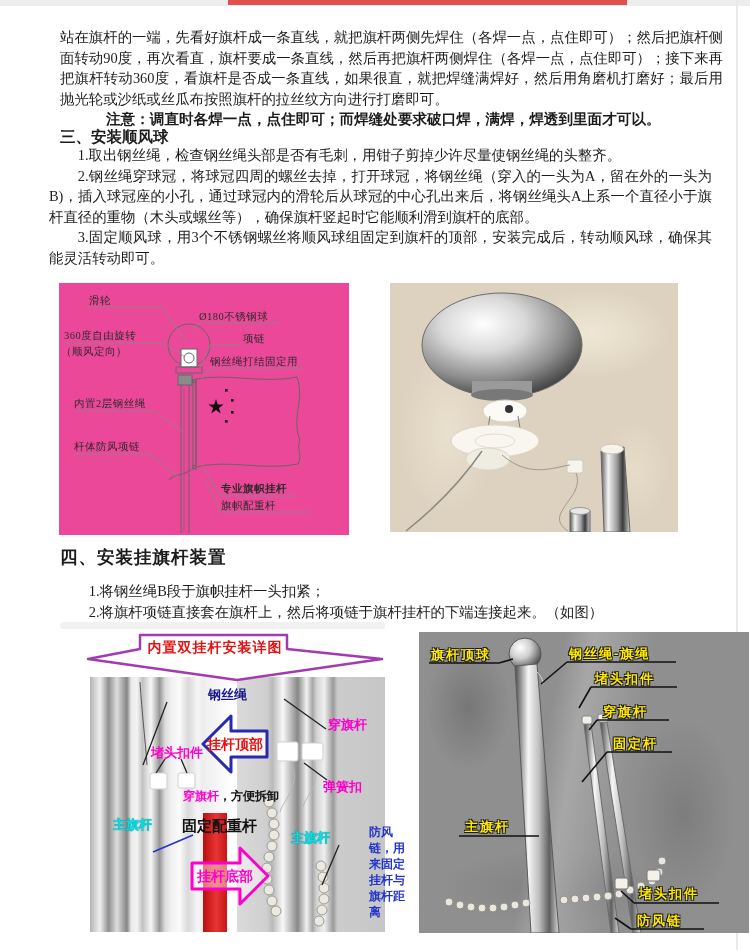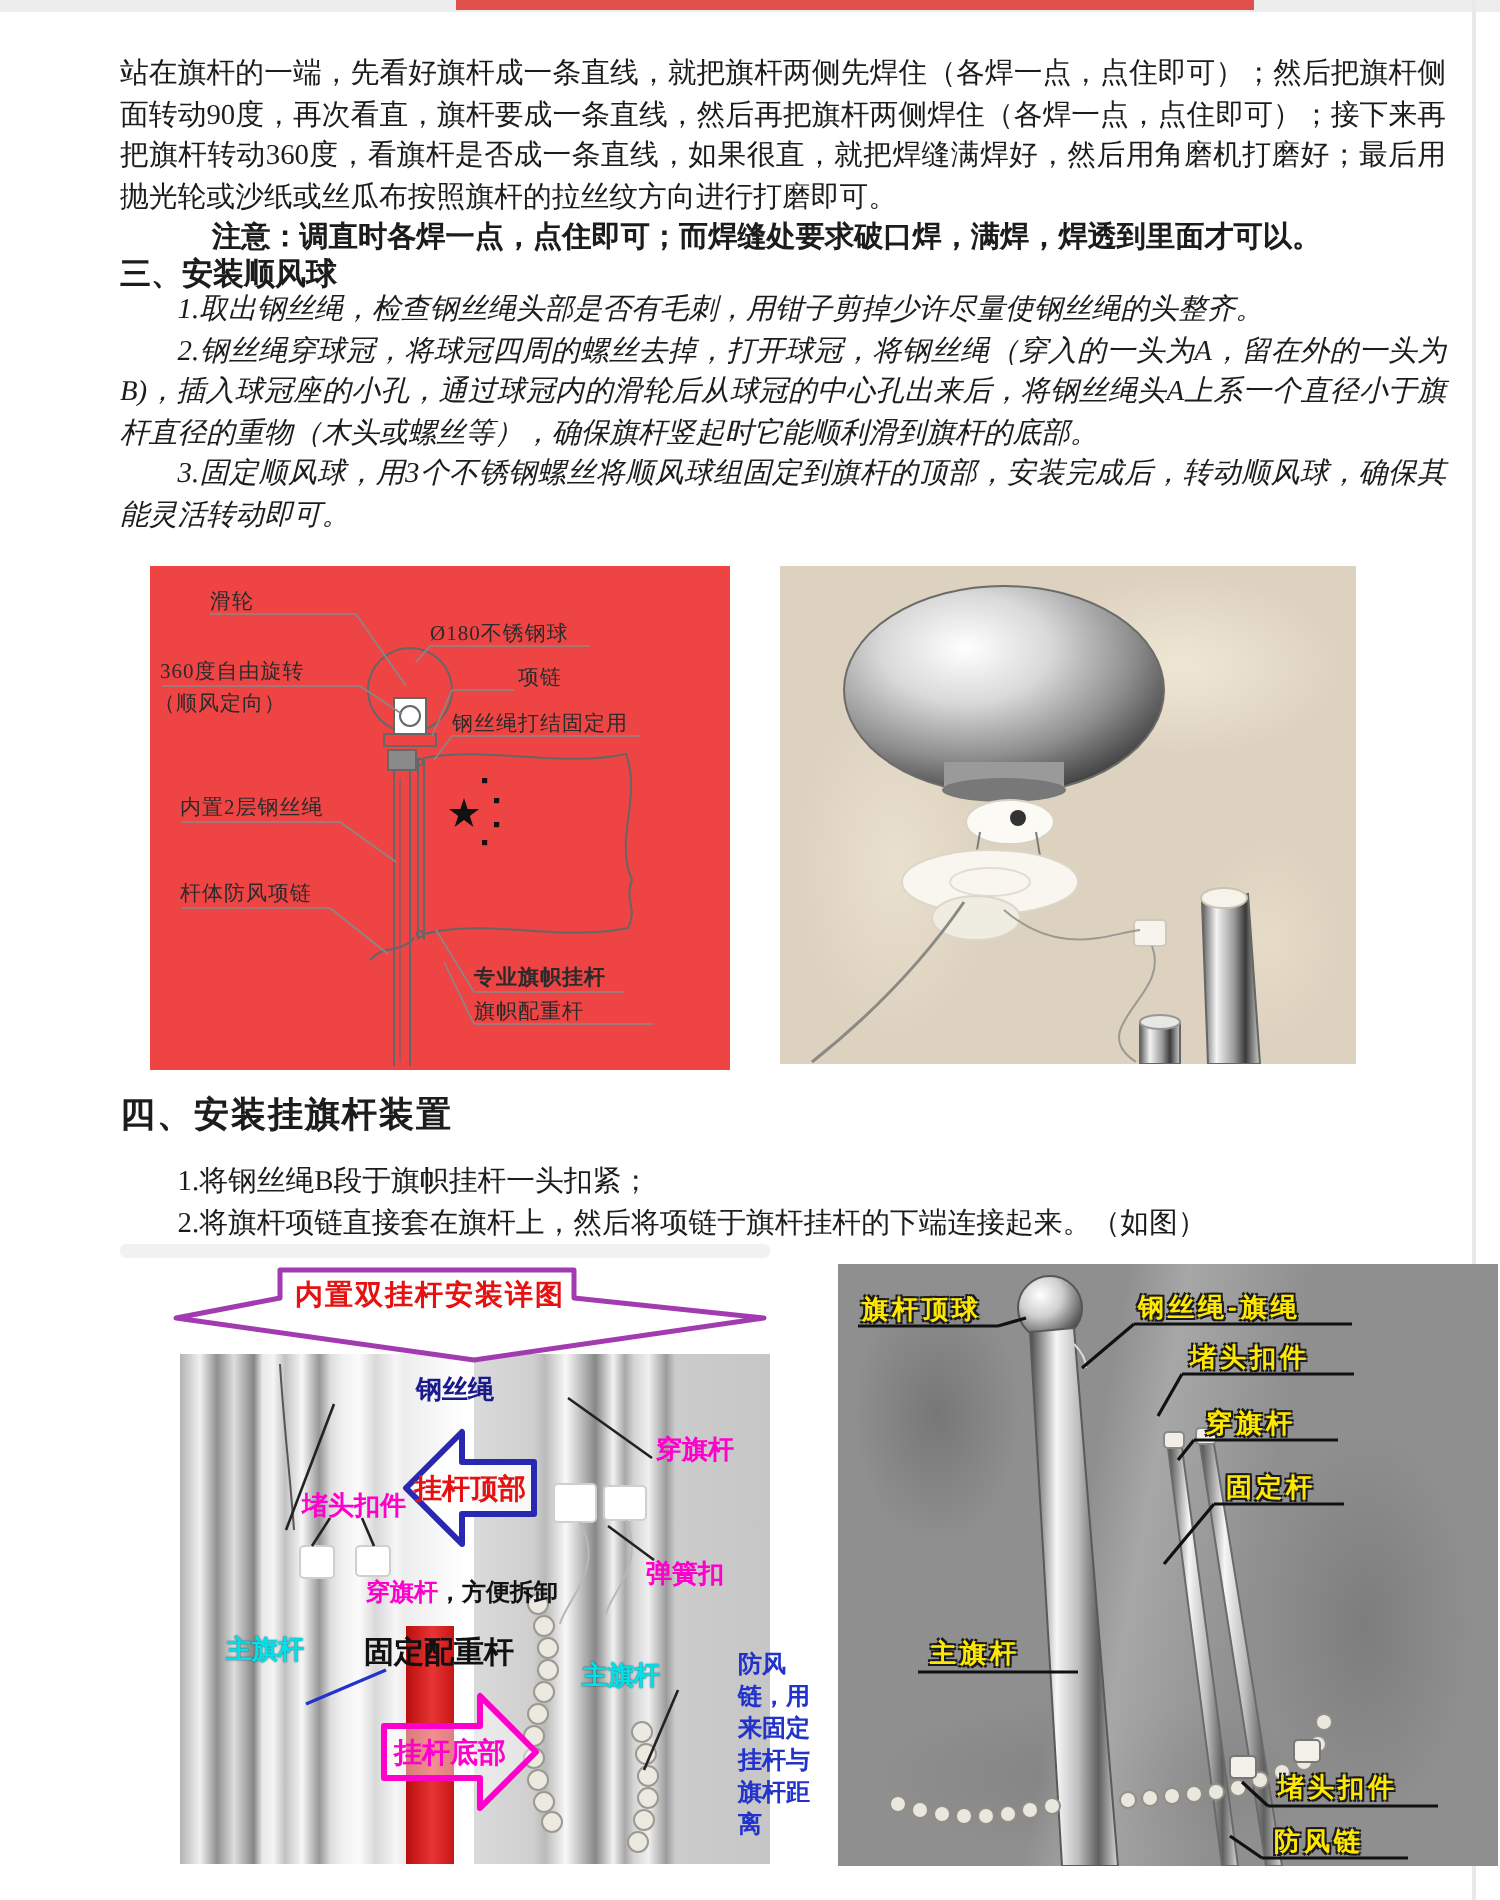--- a/index.html
+++ b/index.html
@@ -10,21 +10,21 @@
   #topstrip{left:0;top:0;width:750px;height:6px;background:#ededed;}
   #topred{left:228px;top:0;width:399px;height:5px;background:#e2504d;}
   #rightedge{left:736px;top:0;width:2px;height:950px;background:#e9e9e9;}
   
   .para{width:663px;font-size:14.4px;line-height:20.6px;text-align:justify;}
   .step{margin:0;text-indent:2em;}
   #note{padding-left:46px;font-weight:700;font-size:14.6px;}
   #h3{font-size:15.5px;font-weight:700;}
   #h4{font-size:17.5px;font-weight:700;letter-spacing:1px;}
   
-  #diagram{left:75px;top:283px;width:290px;height:252px;background:#ef4444;}
+  #diagram{left:59px;top:283px;width:290px;height:252px;background:#ec4899;}
   .dlabel{position:absolute;font-size:10.5px;color:#2b2b2b;white-space:nowrap;letter-spacing:0.5px;}
   #photo1{left:390px;top:283px;width:288px;height:249px;background-color:#ddd2bf;
      background-image:radial-gradient(closest-side at 70% 20%,#efe7d5,rgba(239,231,213,0) 90%),
        radial-gradient(closest-side at 20% 60%,#e9e0cd,rgba(233,224,205,0) 85%),
        radial-gradient(closest-side at 85% 75%,#e6dcc8,rgba(230,220,200,0) 80%);}
   #composite{left:85px;top:632px;width:300px;height:303px;background:#fff;}
   .panel{position:absolute;top:45px;height:255px;}
   #panelL{left:5px;width:142px;background:linear-gradient(90deg,#b3b3b3 0,#f0f0f0 7%,#909090 13%,#dedede 19%,#858585 26%,#e9e9e9 29%,#f4f4f4 33%,#c2c2c2 37%,#f7f7f7 43%,#979797 49%,#dddddd 53%,#f0f0f0 57%,#fbfbfb 63%,#d9d9d9 69%,#f6f6f6 76%,#ededed 79%,#ffffff 100%);}
   #panelR{left:152px;width:148px;background:linear-gradient(90deg,#dadada 0,#cfcfcf 20%,#bababa 24%,#f8f8f8 31%,#888888 41%,#f1f1f1 47%,#a8a8a8 51%,#d4d4d4 54%,#efefef 59%,#9b9b9b 65%,#cccccc 68%,#c6c6c6 100%);}
   #redflag{position:absolute;left:118px;top:181px;width:24px;height:119px;
@@ -51,21 +51,21 @@
 </head>
 <body>
 
 <div class="abs" id="topstrip"></div>
 <div class="abs" id="topred"></div>
 <div class="abs" id="rightedge"></div>
 
 <div class="abs para" style="left:60px;top:27px;">站在旗杆的一端，先看好旗杆成一条直线，就把旗杆两侧先焊住（各焊一点，点住即可）；然后把旗杆侧面转动90度，再次看直，旗杆要成一条直线，然后再把旗杆两侧焊住（各焊一点，点住即可）；接下来再把旗杆转动360度，看旗杆是否成一条直线，如果很直，就把焊缝满焊好，然后用角磨机打磨好；最后用抛光轮或沙纸或丝瓜布按照旗杆的拉丝纹方向进行打磨即可。</div>
 <div class="abs para" id="note" style="left:60px;top:109px;">注意：调直时各焊一点，点住即可；而焊缝处要求破口焊，满焊，焊透到里面才可以。</div>
 <div class="abs" id="h3" style="left:60px;top:127px;">三、安装顺风球</div>
-<div class="abs para" style="left:60px;top:145px;font-style:italic;">
+<div class="abs para" style="left:49px;top:145px;">
   <p class="step">1.取出钢丝绳，检查钢丝绳头部是否有毛刺，用钳子剪掉少许尽量使钢丝绳的头整齐。</p>
   <p class="step">2.钢丝绳穿球冠，将球冠四周的螺丝去掉，打开球冠，将钢丝绳（穿入的一头为A，留在外的一头为B)，插入球冠座的小孔，通过球冠内的滑轮后从球冠的中心孔出来后，将钢丝绳头A上系一个直径小于旗杆直径的重物（木头或螺丝等），确保旗杆竖起时它能顺利滑到旗杆的底部。</p>
   <p class="step">3.固定顺风球，用3个不锈钢螺丝将顺风球组固定到旗杆的顶部，安装完成后，转动顺风球，确保其能灵活转动即可。</p>
 </div>
 
 <div class="abs" id="diagram">
   <svg width="290" height="252" viewBox="0 0 290 252">
     <g stroke="#666" fill="none" stroke-width="1">
       <circle cx="130" cy="62" r="21"></circle>
       <rect x="122" y="66" width="16" height="18" fill="#ffffff"></rect>

